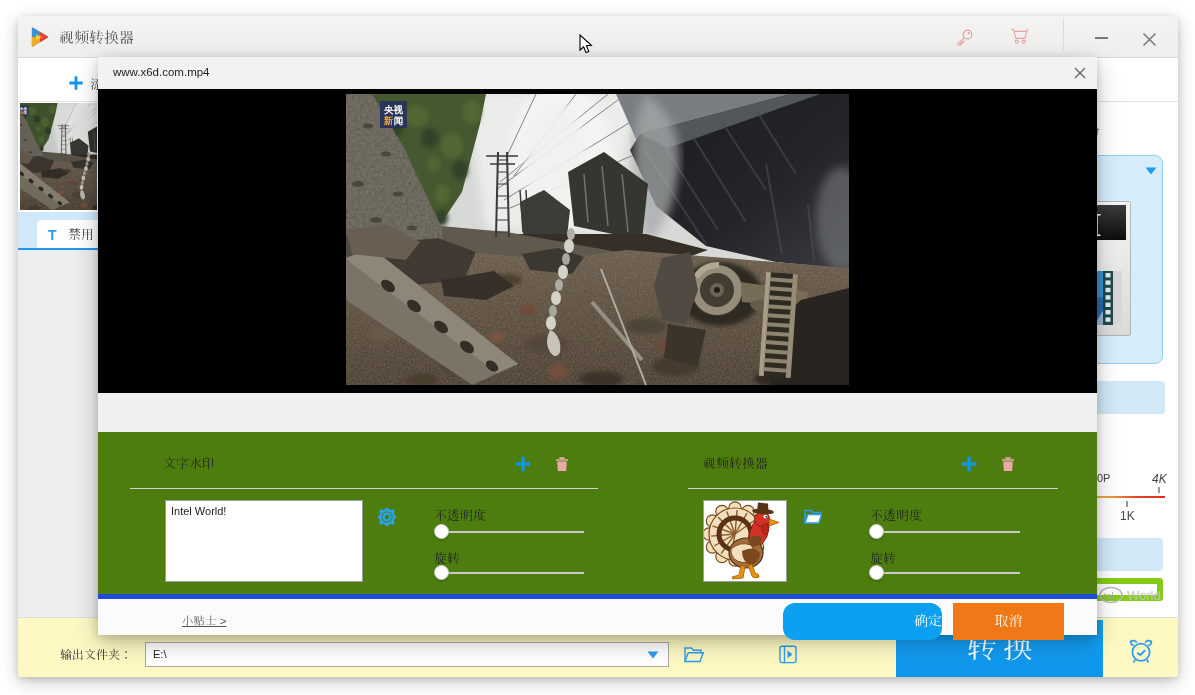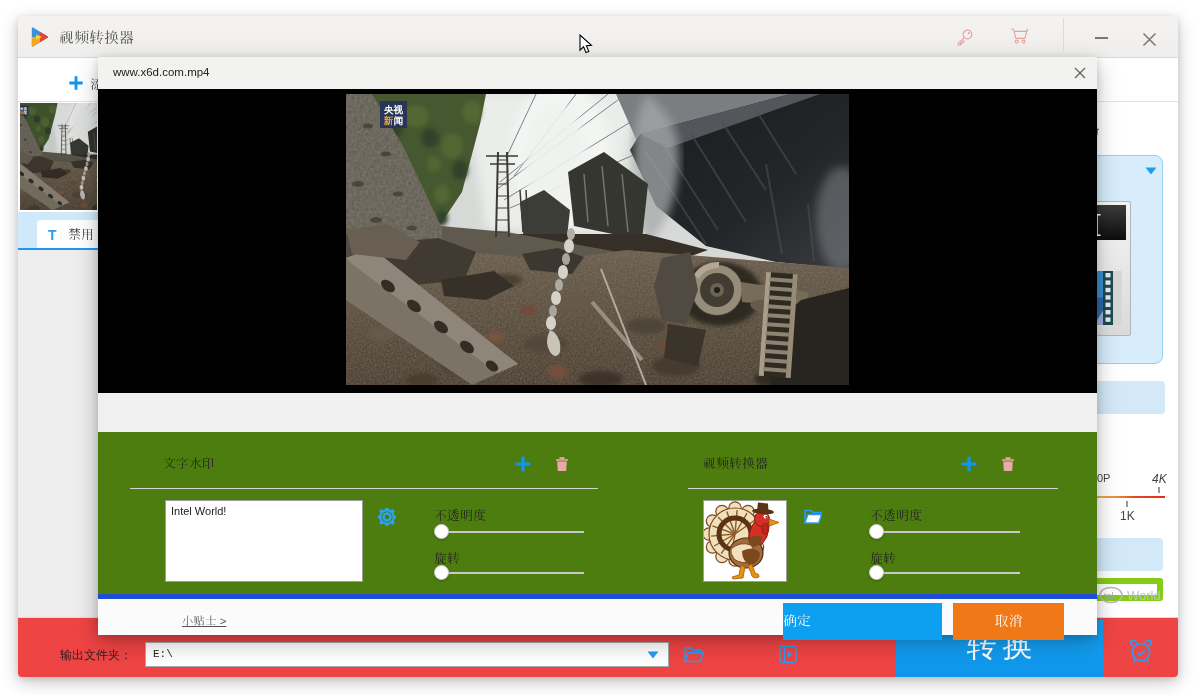--- a/index.html
+++ b/index.html
@@ -15,21 +15,21 @@
   background:#ffffff; border-bottom:1px solid #e3e3e3; }
 #leftthumb { position:absolute; left:2px; top:87px; width:77px; height:107px; background:#111; overflow:hidden; }
 #tabstrip { position:absolute; left:0; top:196px; width:1142px; height:36px; background:#cfe9fa; }
 #tabstrip .tab { position:absolute; left:19px; top:8px; width:120px; height:28px;
   background:#ffffff; border-radius:4px 4px 0 0; }
 #tabstrip .tab .ticon { position:absolute; left:11px; top:7px; width:15px; height:15px; color:#2b9df0; font-size:14px; font-weight:bold; }
 #tabstrip .tab .tlabel { position:absolute; left:31px; top:6px; font-size:13px; color:#333;text-align:center; }
 #tabline { position:absolute; left:0; top:232px; width:1142px; height:2px; background:#2196f3; }
 #leftpanel { position:absolute; left:0; top:234px; width:90px; height:367px; background:#ededed; }
 #bottombar { position:absolute; left:0; top:601px; width:1160px; height:60px;
-  background:#ef4444; border-top:1px solid #dcdcdc;font-family:Liberation Mono, monospace; }
+  background:#fef9c3; border-top:1px solid #dcdcdc; }
 #bottombar .lbl { position:absolute; left:42px; top:29px; font-size:12px; color:#222; }
 #outdrop { position:absolute; left:127px; top:24px; width:524px; height:25px; background:#fff;
   border:1px solid #a9a9a9; }
 #outdrop .txt { position:absolute; left:7px; top:5px; font-size:11px; color:#222; }
 #convertbtn { position:absolute; left:878px; top:2px; width:207px; height:59px;
   background:linear-gradient(#17a3f4,#0d95ea); color:#fff; font-size:30px;
   text-align:center; line-height:56px; letter-spacing:6px; text-indent:6px; }
 
 #rp-label { position:absolute; left:1030px; top:105px; font-size:13px; color:#333; }
 #rp-bluepanel { position:absolute; left:1042px; top:139px; width:103px; height:209px;
@@ -61,21 +61,21 @@
 #dlg-black { position:absolute; left:0; top:32px; width:999px; height:304px; background:#000; }
 #video { position:absolute; left:248px; top:37px; width:503px; height:291px; }
 #player { position:absolute; left:0; top:336px; width:999px; height:39px; background:#2c2c2c; }
 #player .time { position:absolute; left:64px; top:12px; font-size:11px; color:#e6e6e6; letter-spacing:0.4px; }
 #player .track { position:absolute; left:214px; top:17.5px; width:750px; height:2px; background:#8d8d8d; }
 #player .dot { position:absolute; left:208px; top:12px; width:11px; height:11px; border-radius:50%; background:#fff; }
 #dlg-body { position:absolute; left:0; top:375px; width:999px; height:162px; background:#4d7c0f; }
 #dlg-footer { position:absolute; left:0; top:537px; width:999px; height:41px; background:#fbfbfb; border-top:5px solid #1d4ed8; }
 #tips { position:absolute; left:84px; top:15px; font-size:11.5px; color:#555; text-decoration:underline; }
 #btn-ok { position:absolute; left:685px; top:4px; width:159px; height:37px; background:#0d9ff0;
-  color:#fff; font-size:14px; text-align:left; line-height:37px; }
+  color:#fff; font-size:14px; text-align:right; line-height:37px;border-radius:12px; }
 #btn-cancel { position:absolute; left:855px; top:4px; width:111px; height:37px; background:#f07817;
   color:#fff; font-size:14px; text-align:center; line-height:37px; }
 .seclabel { font-size:13px; color:#222; position:absolute; }
 .sepline { position:absolute; height:1px; background:#d4d4d4; }
 #textarea1 { position:absolute; left:67px; top:68px; width:198px; height:82px; background:#fff;
   border:1px solid #9d9d9d; }
 #textarea1 .tv { position:absolute; left:5px; top:4px; font-size:11px; color:#222; }
 #imgbox { position:absolute; left:605px; top:68px; width:84px; height:82px; background:#fff;
   border:1px solid #9d9d9d; }
 .slider .knob { position:absolute; width:15px; height:15px; border-radius:50%; background:#fff;

